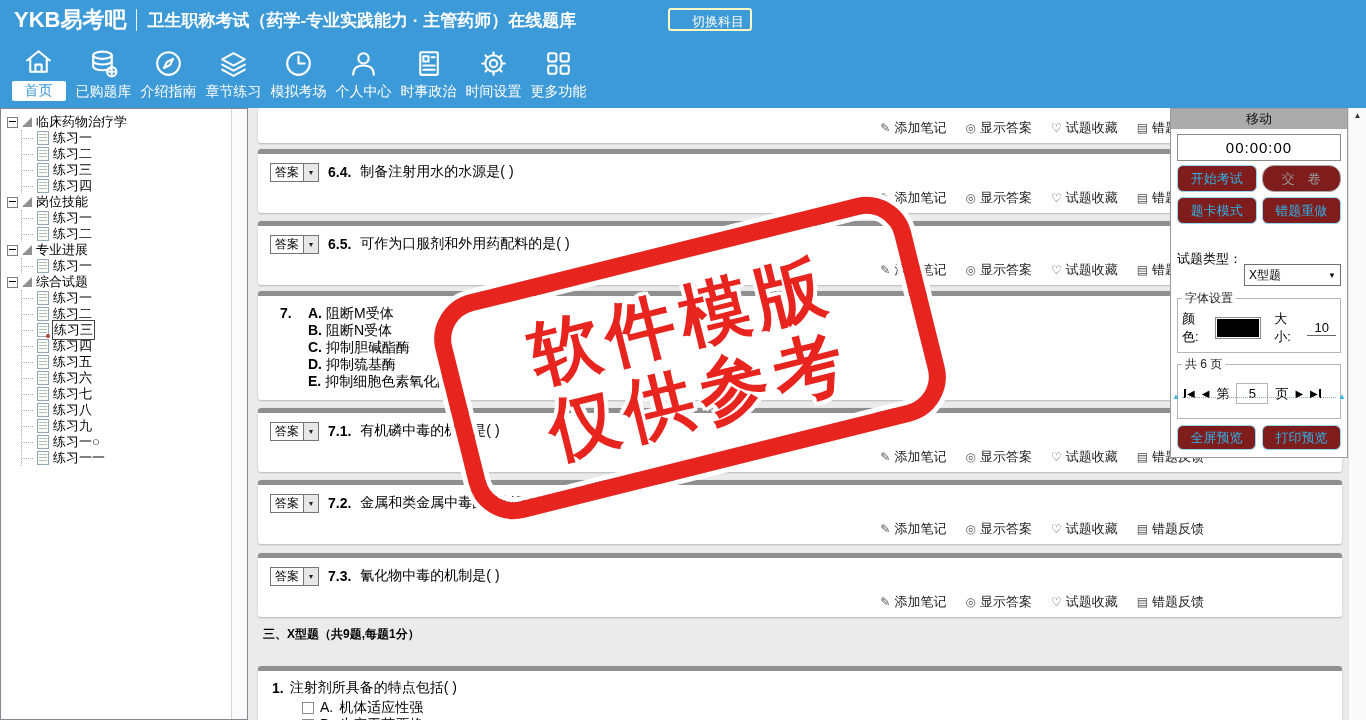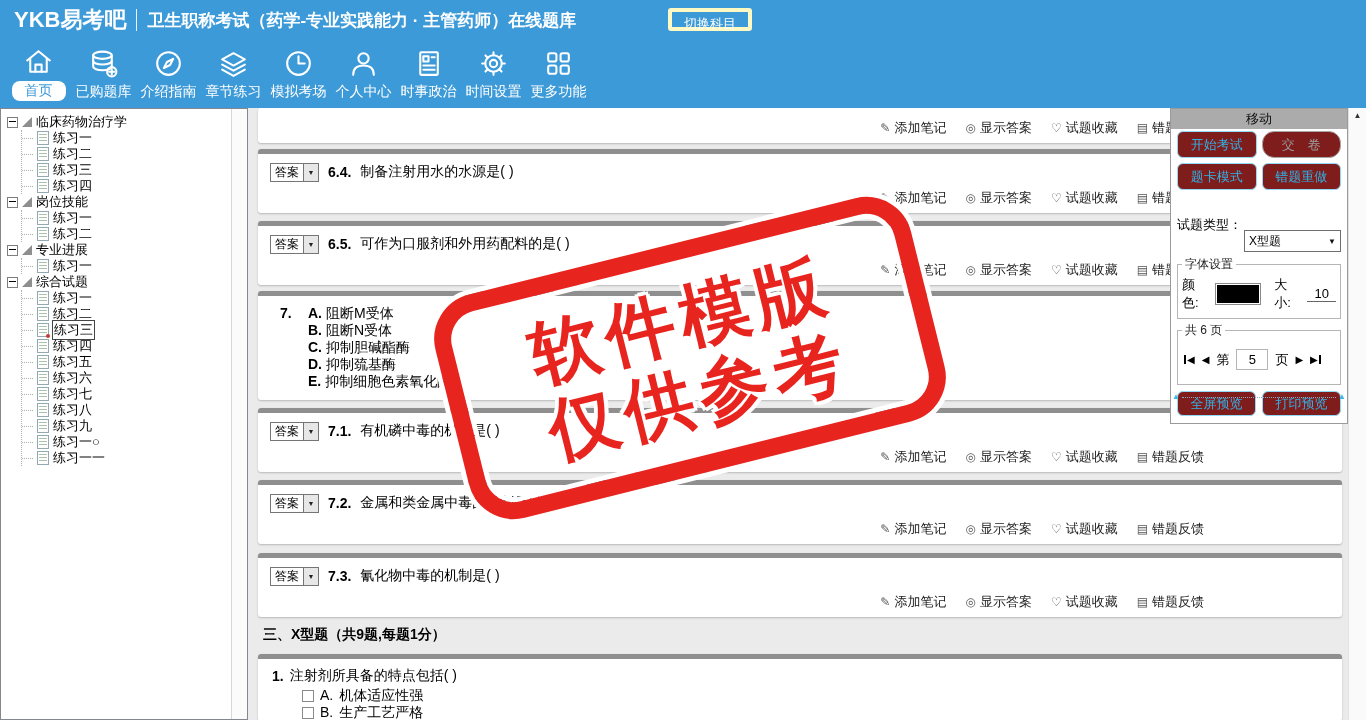--- a/index.html
+++ b/index.html
@@ -3,29 +3,29 @@
 <meta charset="utf-8">
 <style>
   html,body{margin:0;padding:0;width:1366px;height:720px;overflow:hidden;
     font-family:"Liberation Sans",sans-serif;background:#ebebeb;position:relative;}
   
   .topbar{position:absolute;left:0;top:0;width:1366px;height:108px;background:#3d9ad8;color:#fff;}
   .hrow{height:40px;display:flex;align-items:center;position:relative;}
   .logo{font-size:22px;font-weight:bold;margin-left:14px;letter-spacing:0;}
   .hdiv{width:1px;height:22px;background:rgba(255,255,255,.9);margin:0 10px;}
   .htitle{font-size:17px;font-weight:bold;}
-  .switch-btn{position:absolute;left:668px;top:8px;width:84px;height:23px;border:4px solid #fef9c3;
-    border-radius:3px;background:transparent;color:#fff;font-size:13px;line-height:21px;text-align:center;cursor:pointer;}
+  .switch-btn{position:absolute;left:668px;top:8px;width:84px;height:23px;border:2px solid #fef9c3;
+    border-radius:3px;background:transparent;color:#fff;font-size:13px;line-height:21px;text-align:right;cursor:pointer;}
   .toolrow{height:68px;display:flex;align-items:flex-end;padding-left:6px;}
   .tool-item{width:65px;display:flex;flex-direction:column;align-items:center;justify-content:flex-end;
     padding-bottom:7px;cursor:pointer;}
   .tool-icon{height:36px;display:flex;align-items:center;justify-content:center;}
   .tool-icon svg{display:block;}
   .tool-label{font-size:14px;color:#fff;margin-top:2px;white-space:nowrap;}
-  .tool-item.active .tool-label{background:#fff;color:#3d9ad8;border-radius:8px;padding:1px 13px;}
+  .tool-item.active .tool-label{background:#fff;color:#3d9ad8;border-radius:2px;padding:1px 13px;}
   
   .sidebar{position:absolute;left:0;top:108px;width:248px;height:612px;background:#fff;
     border:1px solid #828790;box-sizing:border-box;display:flex;}
   .tree{flex:1;padding:5px 0 0 4px;font-size:13px;color:#000;overflow:hidden;}
   .sb-scroll{width:15px;border-left:1px solid #d6d6d6;background:#fbfbfb;}
   .tg-row,.tc-row{display:flex;align-items:center;height:16px;gap:4px;white-space:nowrap;cursor:pointer;}
   .exp{width:9px;height:9px;border:1px solid #7e7e7e;background:#fff;position:relative;flex:none;margin-left:2px;}
   .exp::after{content:"";position:absolute;left:1px;right:1px;top:3px;height:1px;background:#000;}
   .fold{width:0;height:0;border-bottom:10px solid #8f8f8f;border-left:10px solid transparent;flex:none;}
   .children{margin-left:16px;border-left:1px dotted #b0b0b0;}
@@ -51,21 +51,21 @@
   .ans-a{width:14px;background:#e7e7e7;border-left:1px solid #757575;display:flex;align-items:center;
     justify-content:center;font-size:7px;color:#222;}
   .actions{display:flex;justify-content:flex-end;align-items:center;gap:19px;padding:5px 138px 6px 0;font-size:13px;color:#1c1c1c;}
   .action{display:flex;align-items:center;gap:4px;cursor:pointer;}
   .action .ic{color:#555;font-size:12px;}
   .opt-wrap{display:flex;padding:3px 0 6px 10px;font-size:14px;}
   .opt-num{font-weight:bold;width:28px;flex:none;}
   .opt-col{display:flex;flex-direction:column;}
   .opt-row{line-height:17px;}
   .opt-letter{font-weight:bold;margin-right:4px;}
-  .section-title{font-weight:bold;font-size:14px;margin:9px 0 10px 5px;color:#000;}
+  .section-title{font-weight:bold;font-size:12px;margin:9px 0 23px 5px;color:#000;}
   .mq-row{display:flex;gap:6px;font-size:14px;height:22px;align-items:center;padding-left:2px;}
   .cb-row{display:flex;align-items:center;gap:6px;padding-left:32px;line-height:17px;font-size:14px;}
   .cb{width:10px;height:10px;border:1px solid #8a8a8a;background:#fff;flex:none;cursor:pointer;}
   .cb-letter{margin-right:0;}
   .mb6{margin-bottom:6px;} .mb8{margin-bottom:8px;} .mb9{margin-bottom:9px;}
   
   .panel{position:absolute;left:1170px;top:108px;width:178px;background:#fff;border:1px solid #9a9a9a;
     box-sizing:border-box;z-index:5;padding-bottom:5px;}
   .panel-title{height:20px;background:#ababab;color:#111;font-size:13px;line-height:20px;text-align:center;cursor:move;}
   .timer{margin:5px 6px 4px;border:1px solid #8a8a8a;height:25px;line-height:25px;text-align:center;
@@ -524,20 +524,21 @@
         </div>
       </div>
     </div>
   <div class="scrollbar">
     <div class="scroll-up">▲</div>
   </div>
 </div>
 
 <div class="panel">
   <div class="panel-title">移动</div>
+  <div class="timer">00:00:00</div>
   <div class="btn-grid">
     <button class="pbtn">开始考试</button>
     <button class="pbtn gray">交　卷</button>
     <button class="pbtn">题卡模式</button>
     <button class="pbtn">错题重做</button>
   </div>
   <div class="type-row">
     <span>试题类型：</span>
     <div class="combo">
       <span>X型题</span>

